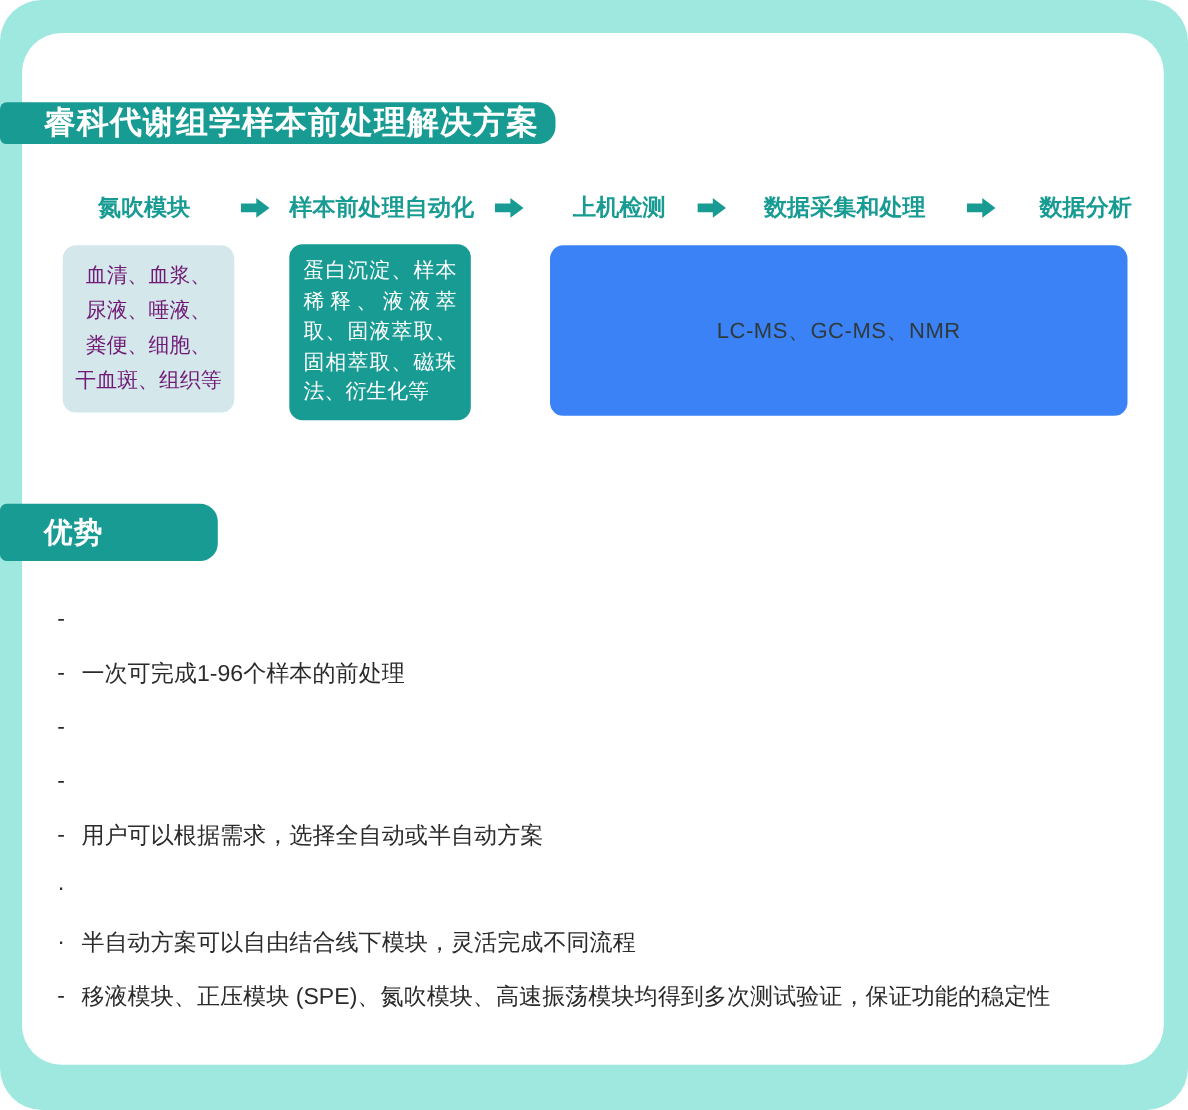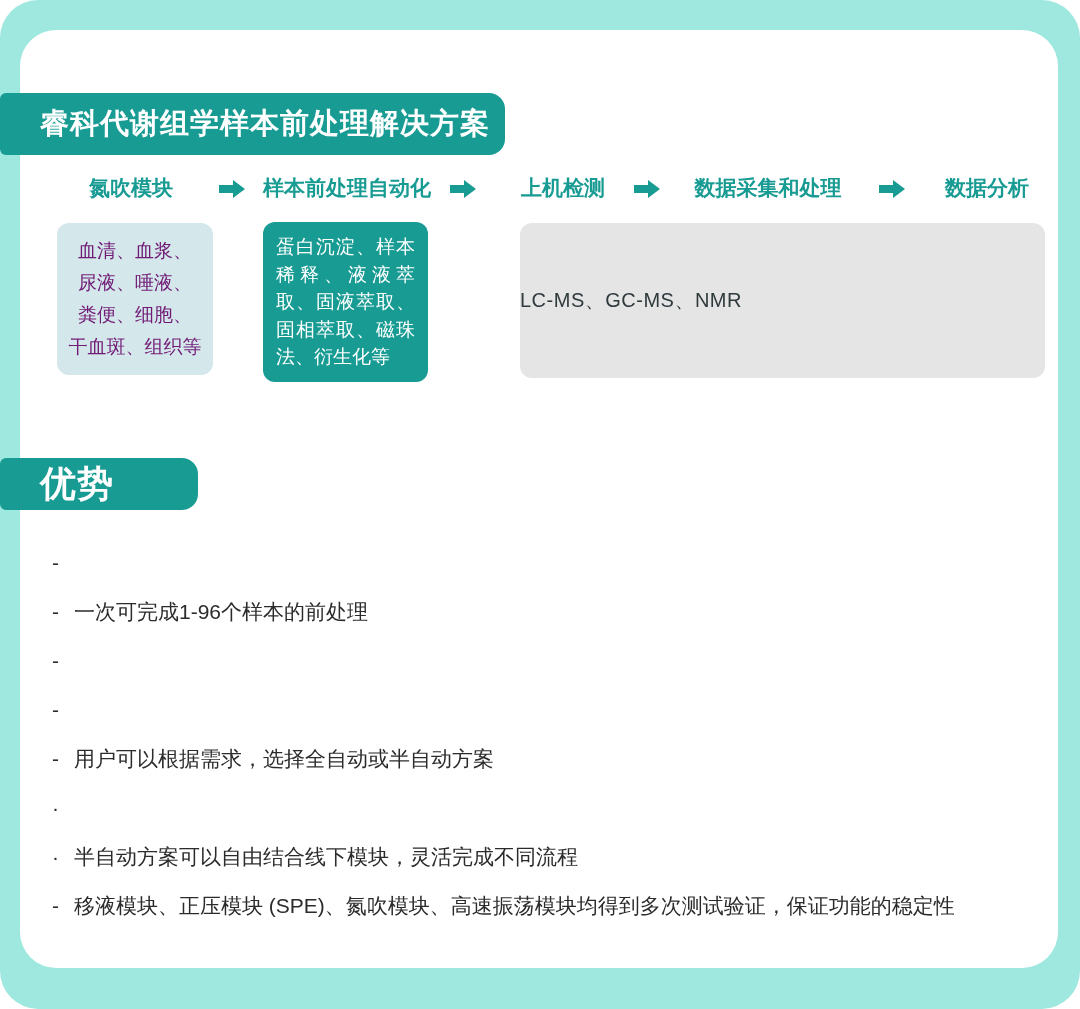--- a/index.html
+++ b/index.html
@@ -18,22 +18,22 @@
     background:#ffffff; border-radius:36px;
   }
   .banner {
     position:absolute; left:0;
     background:#179B93; color:#ffffff;
     font-weight:bold; display:flex; align-items:center;
     box-sizing:border-box; padding-left:40px;
     border-radius:6px 16px 16px 6px;
     letter-spacing:1px;
   }
-  .title-banner { top:93px; width:505px; height:62px; font-size:29px; }
-  .adv-banner   { top:458px; width:198px; height:52px; font-size:36px; }
+  .title-banner { top:93px; width:505px; height:38px; font-size:29px; }
+  .adv-banner   { top:458px; width:198px; height:52px; font-size:26px; }
 
   .flow-label {
     position:absolute; top:174px; transform:translateX(-50%);
     color:#179B93; font-weight:bold; font-size:21px; white-space:nowrap;
   }
   .flow-arrow { position:absolute; top:179px; transform:translateX(-50%); line-height:0; }
 
   .box { position:absolute; border-radius:12px; box-sizing:border-box; }
   .box-samples {
     left:57px; top:223px; width:156px; height:152px;
@@ -43,23 +43,23 @@
     white-space:pre-line;
   }
   .box-pre {
     left:263px; top:222px; width:165px; height:160px;
     background:#179B93; color:#ffffff;
     padding:11px 13px; font-size:19px; line-height:27.5px;
     text-align:justify;
   }
   .box-detect {
     left:500px; top:223px; width:525px; height:155px;
-    background:#e5e5e5; color:#2f3a3d;
-    display:flex; align-items:center; justify-content:flex-start;
-    font-size:20px; letter-spacing:0.5px;margin-left:20px;
+    background:#3b82f6; color:#2f3a3d;
+    display:flex; align-items:center; justify-content:center;
+    font-size:20px; letter-spacing:0.5px;
   }
 
   .adv-list {
     position:absolute; left:52px; top:538px; width:995px;
     list-style:none; margin:0; padding:0;
   }
   .adv-item {
     display:flex; align-items:center; height:49px;
     font-size:21px; color:#2b2b2b; white-space:nowrap;
   }

